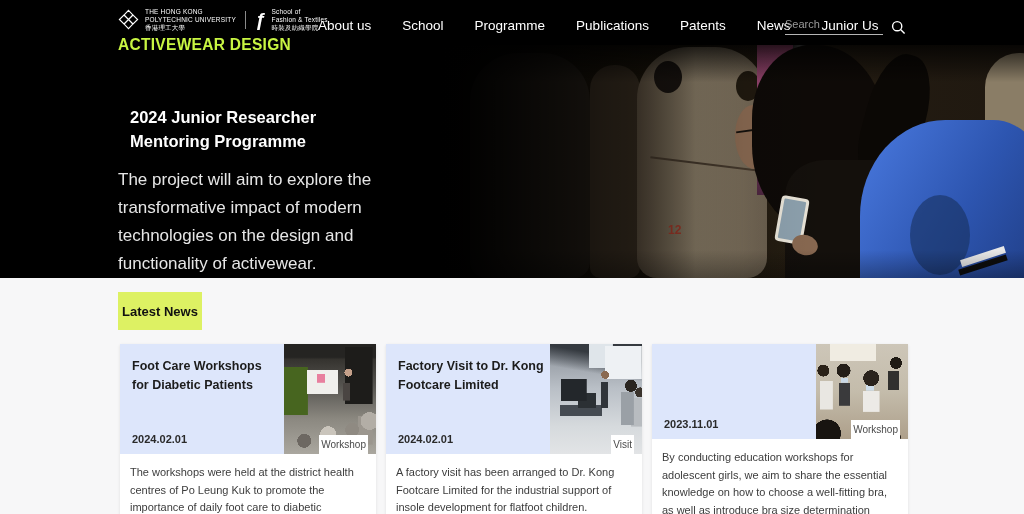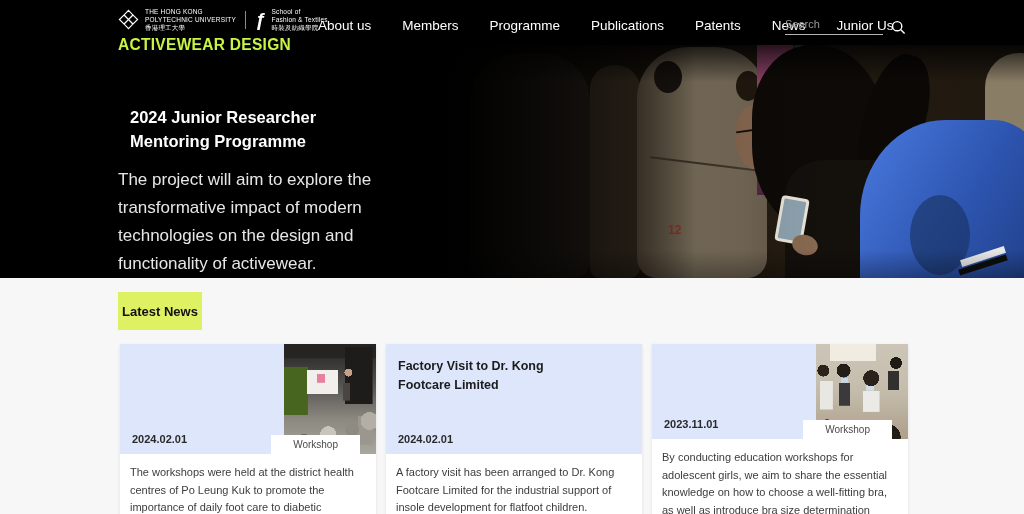--- a/index.html
+++ b/index.html
@@ -65,21 +65,21 @@
   
   .news { padding-top:14px; }
   .section-badge { margin-left:118px; width:84px; height:38px; background:#ddf163; color:#111; font-size:13px; font-weight:bold; display:flex; align-items:center; justify-content:center; }
   .cards { display:flex; gap:10px; margin:14px 116px 0 120px; }
   .card { width:256px; background:#fff; box-shadow:0 1px 3px rgba(0,0,0,.10); }
   .panel { position:relative; height:110px; background:#dde6fb; }
   .card:nth-child(3) .panel { height:95px; }
   .panel h3 { padding:13px 6px 0 12px; width:164px; font-size:12.5px; font-weight:bold; color:#1c1c1c; line-height:1.5; }
   .date { position:absolute; left:12px; bottom:9px; font-size:11px; font-weight:bold; color:#2a2a2a; }
   .thumb { position:absolute; top:0; right:0; width:92px; height:100%; }
-  .tag { position:absolute; right:16px; bottom:0; background:#fff; color:#4a4a4a; font-size:10px; padding:4px 22px; }
+  .tag { position:absolute; right:8px; bottom:0; background:#fff; color:#4a4a4a; font-size:10px; padding:4px 2px; }
   .card-body { padding:10px 12px 12px 10px; font-size:11px; color:#3c3c3c; line-height:1.6; }
 
   .thumb1 { background:
     radial-gradient(circle 7px at 22% 88%, #6d6862 98%, transparent),
     radial-gradient(circle 8px at 48% 82%, #cac5bc 98%, transparent),
     radial-gradient(circle 7px at 74% 78%, #8f8a82 98%, transparent),
     radial-gradient(circle 9px at 93% 70%, #b3aea6 98%, transparent),
     linear-gradient(#9b968e,#9b968e) 96% 88%/16% 26% no-repeat,
     linear-gradient(#e87f9e,#e87f9e) 40% 30%/9% 8% no-repeat,
     linear-gradient(#f0efec,#f0efec) 38% 30%/34% 22% no-repeat,
@@ -169,21 +169,21 @@
           <div>School of</div>
           <div>Fashion &amp; Textiles</div>
           <div>時裝及紡織學院</div>
         </div>
       </div>
       <div class="site-title">ACTIVEWEAR DESIGN</div>
     </div>
 
     <nav class="main-nav">
       <a href="#">About us</a>
-      <a href="#">Members</a>
+      <a href="#">School</a>
       <a href="#">Programme</a>
       <a href="#">Publications</a>
       <a href="#">Patents</a>
       <a href="#">News</a>
       <a href="#">Junior Us</a>
     </nav>
 
     <div class="search-box">
       <input type="text" placeholder="Search" style="">
       <span class="search-icon">
@@ -202,32 +202,36 @@
   </div>
 </header>
 
 <section class="news">
   <div class="section-badge">Latest News</div>
 
   <div class="cards">
 
     <article class="card">
       <div class="panel">
+        <h3>Foot Care Workshops for Diabetic Patients</h3>
         <div class="date">2024.02.01</div>
         <div class="thumb thumb1">
           <span class="tag">Workshop</span>
         </div>
       </div>
       <p class="card-body">The workshops were held at the district health centres of Po Leung Kuk to promote the importance of daily foot care to diabetic patients.</p>
     </article>
 
     <article class="card">
       <div class="panel">
         <h3>Factory Visit to Dr. Kong Footcare Limited</h3>
         <div class="date">2024.02.01</div>
+        <div class="thumb thumb2">
+          <span class="tag">Visit</span>
+        </div>
       </div>
       <p class="card-body">A factory visit has been arranged to Dr. Kong Footcare Limited for the industrial support of insole development for flatfoot children.</p>
     </article>
 
     <article class="card">
       <div class="panel">
         <div class="date">2023.11.01</div>
         <div class="thumb thumb3">
           <span class="tag">Workshop</span>
         </div>

